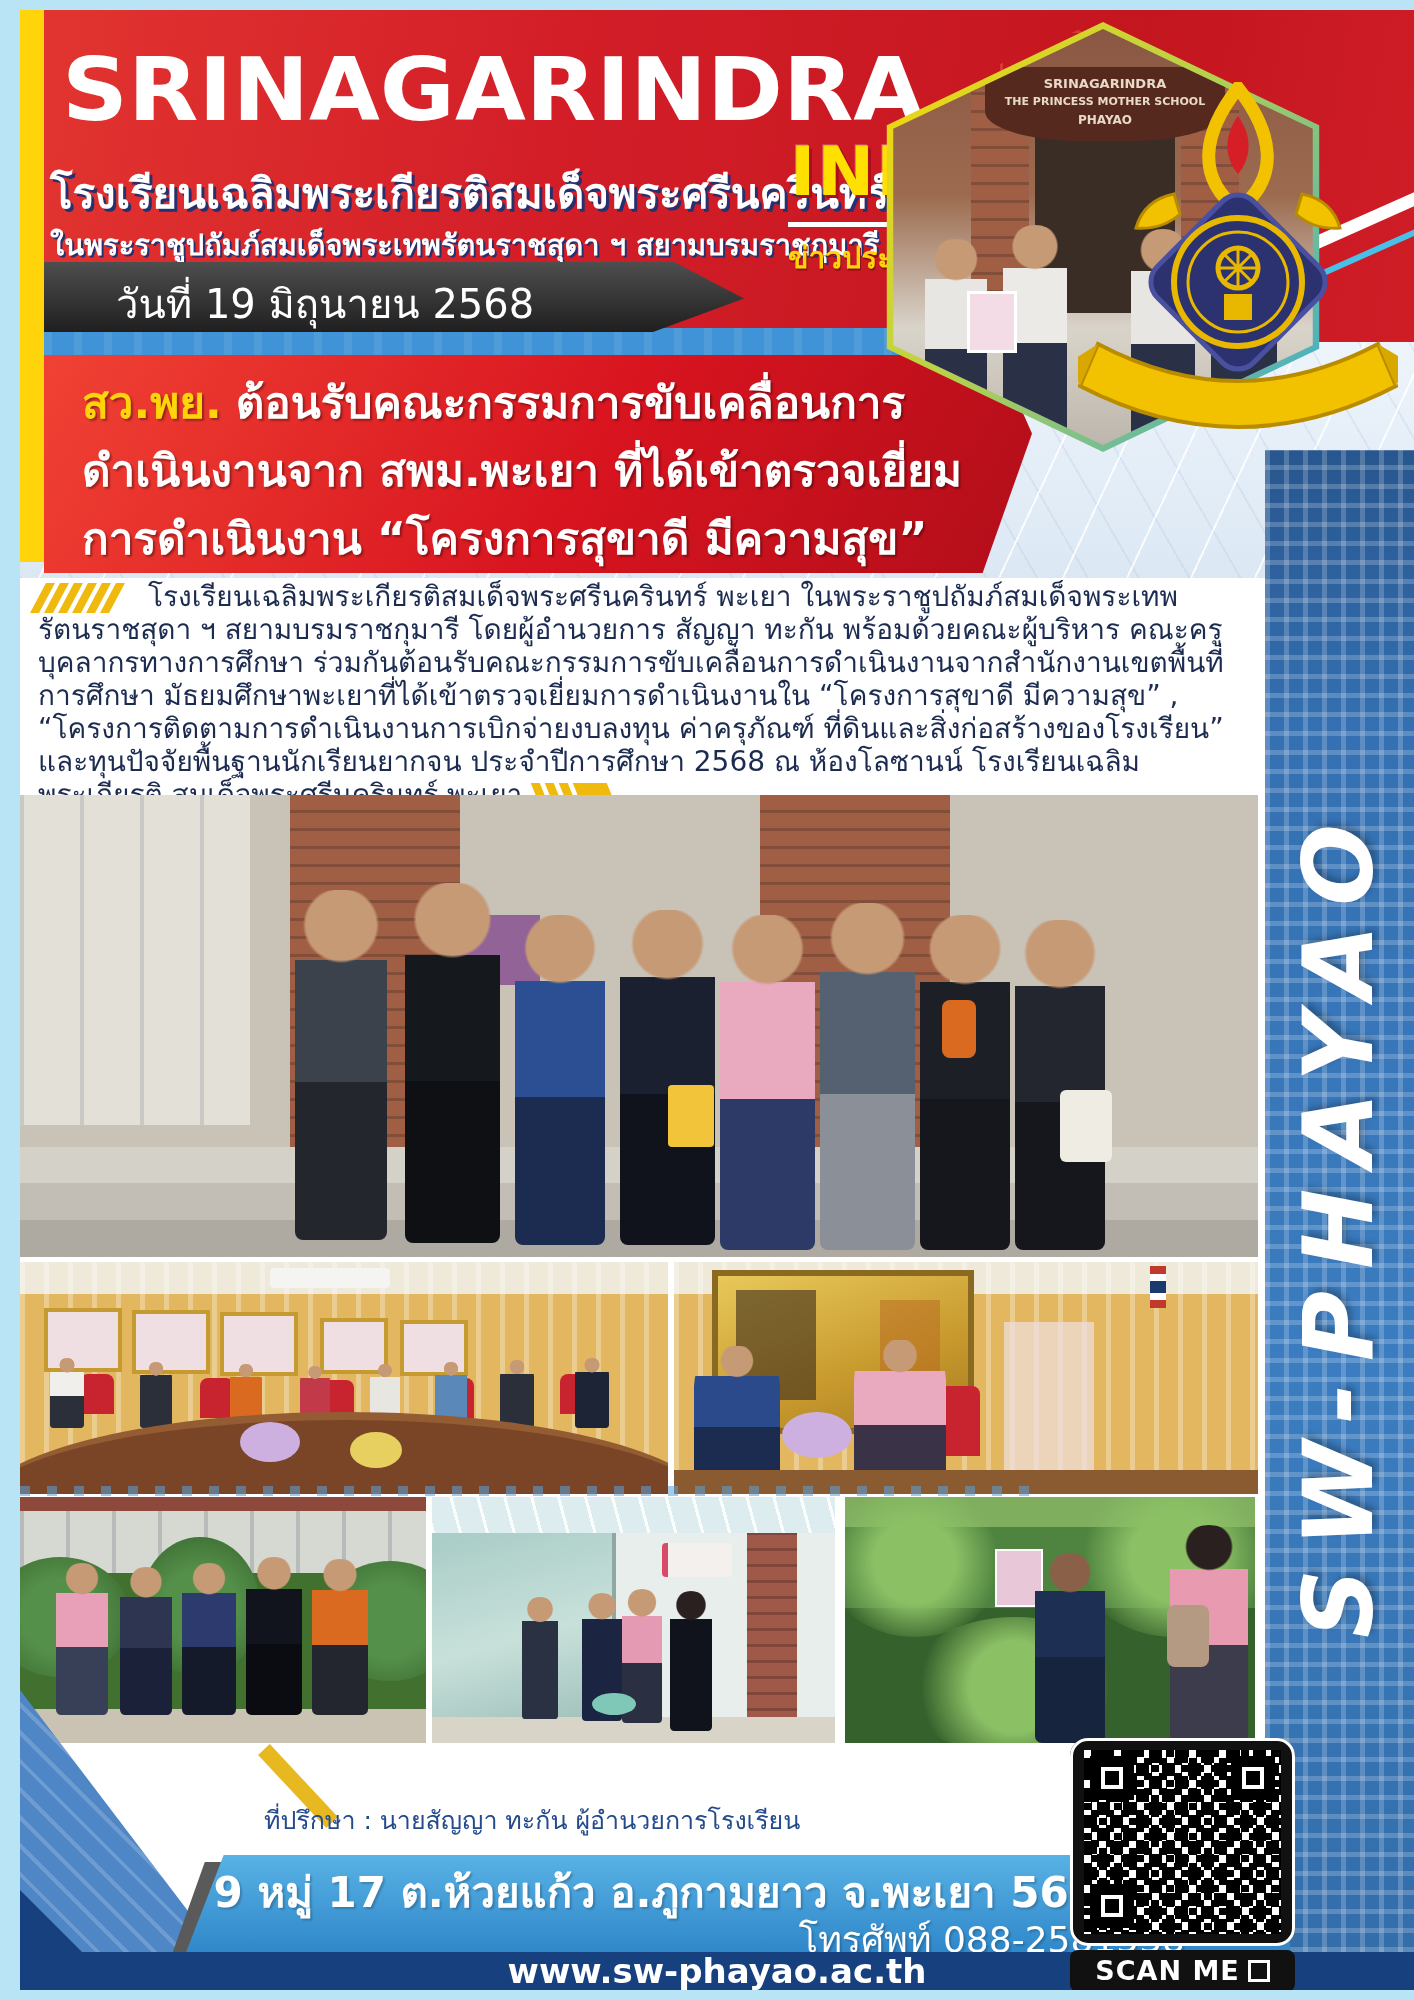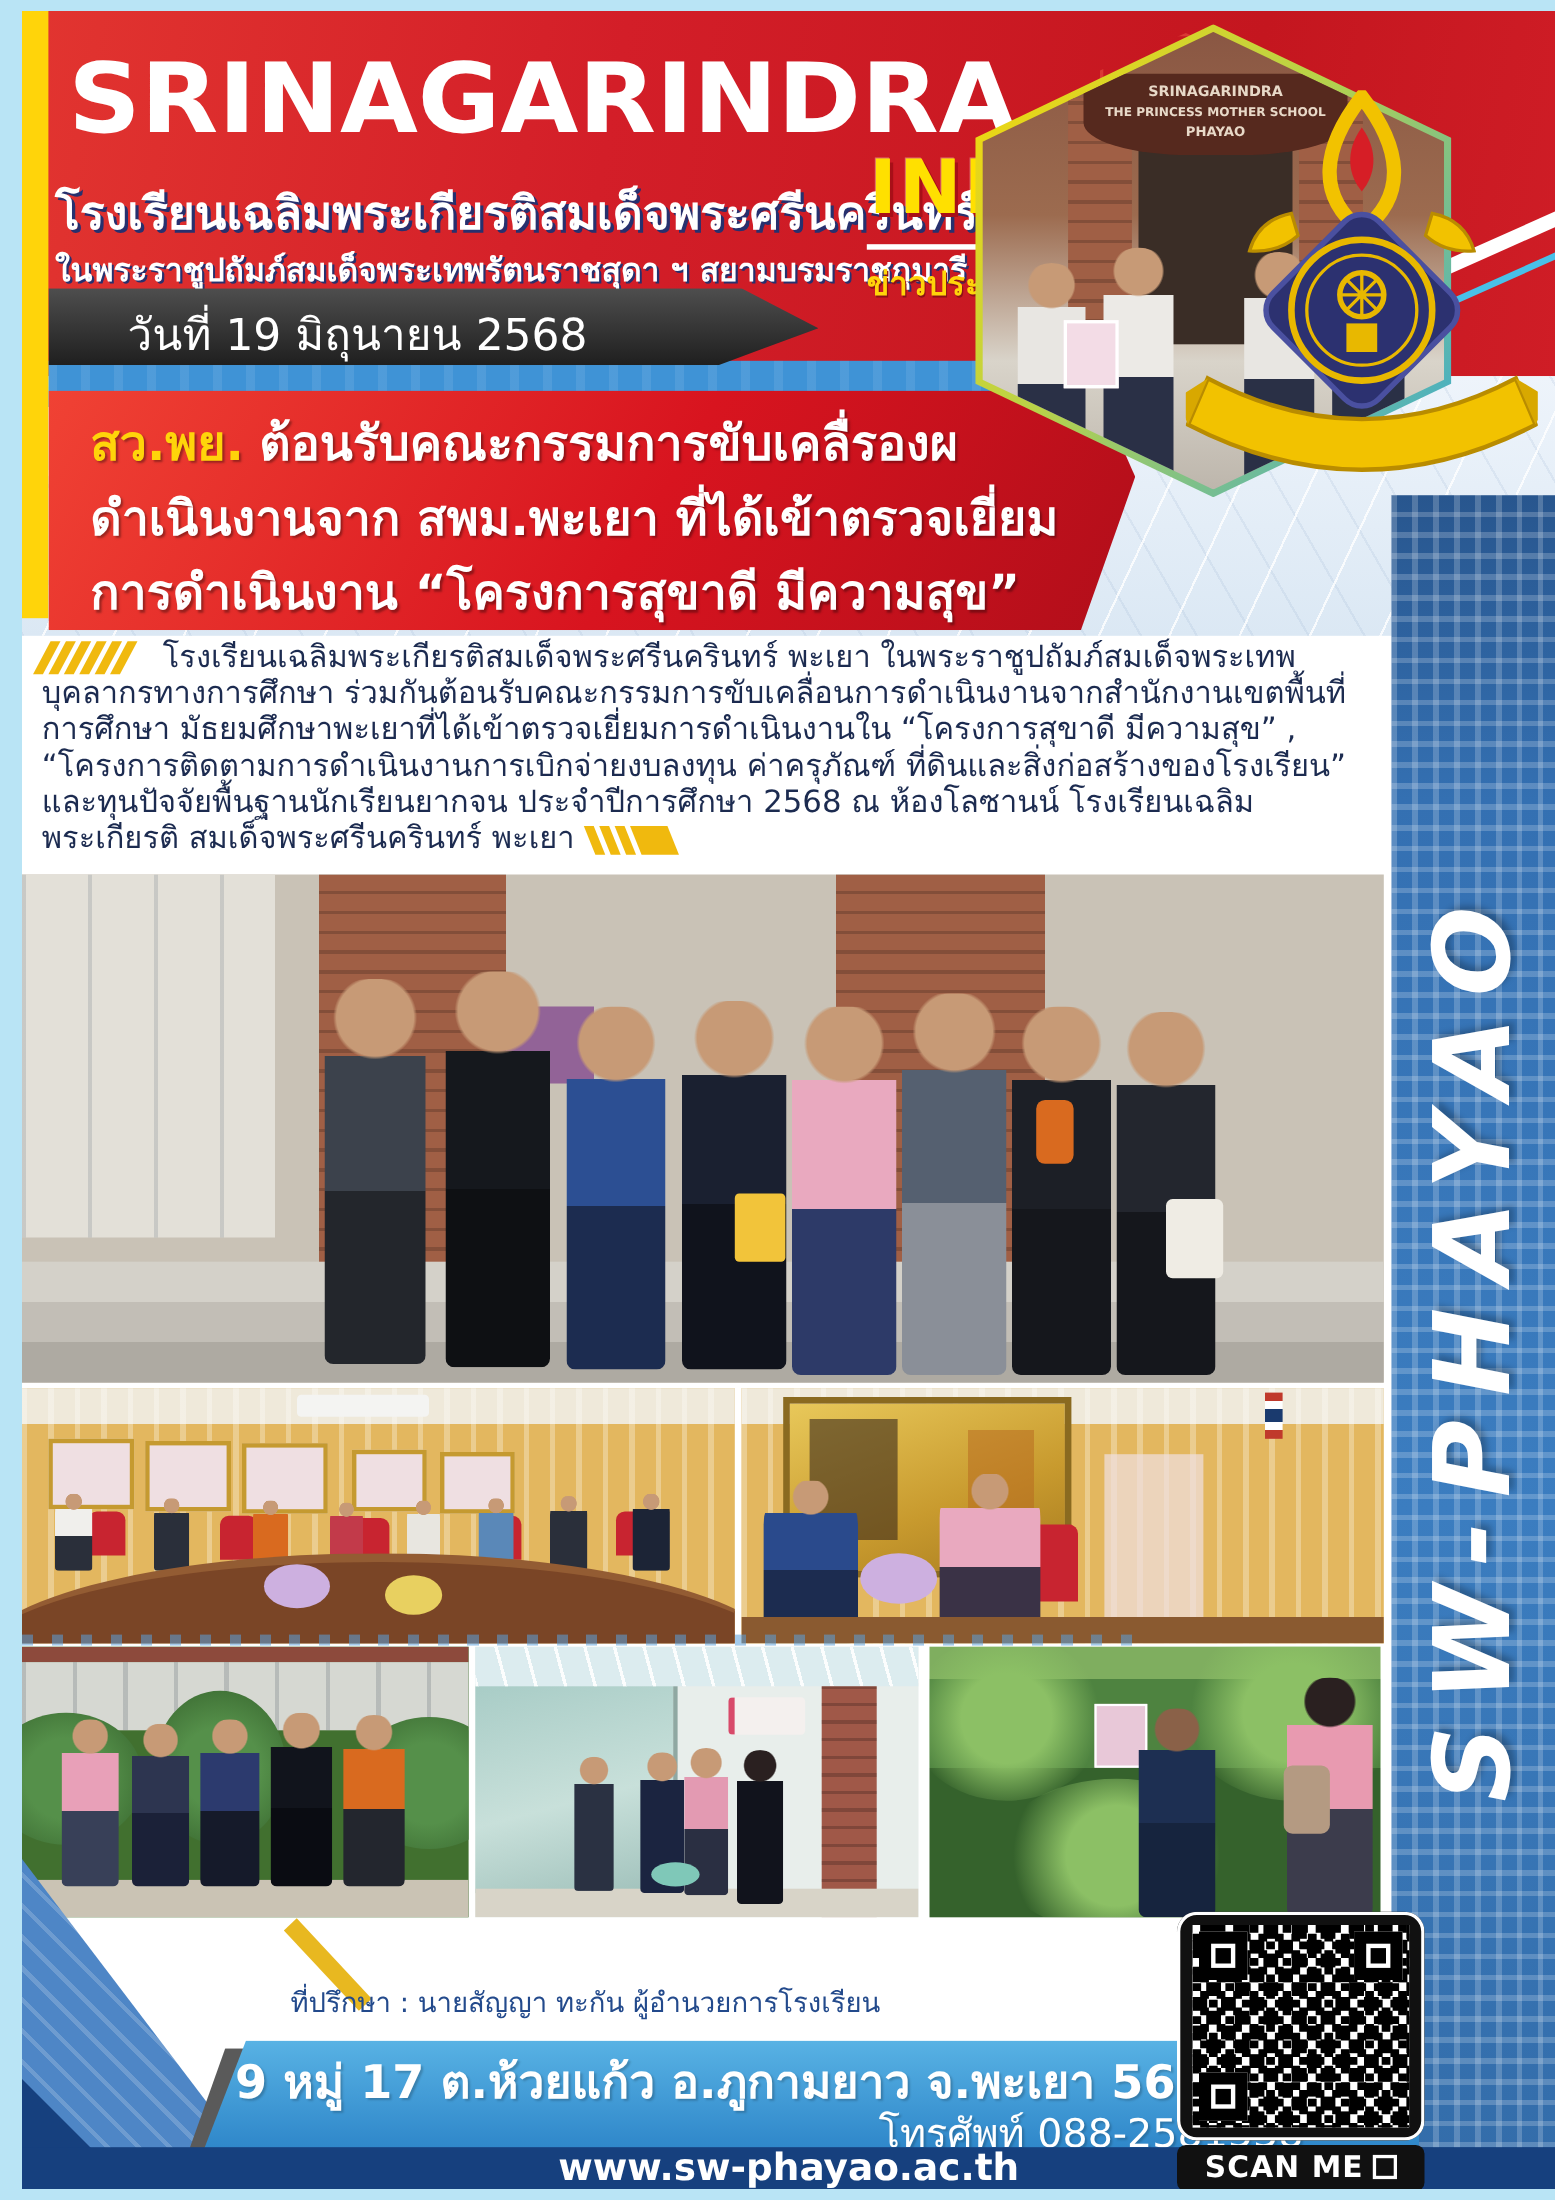--- a/index.html
+++ b/index.html
@@ -208,21 +208,21 @@
     <div class="abs info-word">INFO</div>
     <div class="abs info-rule"></div>
     <div class="abs news-tag">ข่าวประชาสัมพันธ์</div>
 
     <div class="abs date-banner">
       <span>วันที่ 19 มิถุนายน 2568</span>
     </div>
 
     <div class="abs headline-box">
       <div class="hl hl1">
-        <span class="hl-prefix">สว.พย.</span><span>ต้อนรับคณะกรรมการขับเคลื่รองผ</span>
+        <span class="hl-prefix">สว.พย.</span><span>ต้อนรับคณะกรรมการขับเคลื่อนการ</span>
       </div>
       <div class="hl hl3">การดำเนินงาน “โครงการสุขาดี มีความสุข”</div>
       <div class="hl hl2">ดำเนินงานจาก สพม.พะเยา ที่ได้เข้าตรวจเยี่ยม</div>
     </div>
 
     <div class="abs hexagon">
       <div class="hex-photo">
         <div class="column" style="left:96px;"></div>
         <div class="column" style="left:306px;"></div>
         <div class="doorway"></div>
@@ -253,20 +253,21 @@
       <rect x="146" y="212" width="28" height="26" fill="#e8b800"></rect>
       <path d="M20 262 Q160 336 300 262 L318 304 Q160 386 2 304 Z" fill="#f2c200" stroke="#b98c00" stroke-width="4"></path>
       <path d="M20 262 L2 304 L-8 280 Z" fill="#d8a800"></path>
       <path d="M300 262 L318 304 L330 280 Z" fill="#d8a800"></path>
     </svg>
 
     <div class="abs body-block">
       <div class="body-line">
         <span class="slashes"><i></i><i></i><i></i><i></i><i></i><i></i></span><span>โรงเรียนเฉลิมพระเกียรติสมเด็จพระศรีนครินทร์ พะเยา ในพระราชูปถัมภ์สมเด็จพระเทพ</span>
       </div>
+      <div class="body-line">รัตนราชสุดา ฯ สยามบรมราชกุมารี โดยผู้อำนวยการ สัญญา ทะกัน พร้อมด้วยคณะผู้บริหาร คณะครู</div>
       <div class="body-line">บุคลากรทางการศึกษา ร่วมกันต้อนรับคณะกรรมการขับเคลื่อนการดำเนินงานจากสำนักงานเขตพื้นที่</div>
       <div class="body-line">การศึกษา มัธยมศึกษาพะเยาที่ได้เข้าตรวจเยี่ยมการดำเนินงานใน “โครงการสุขาดี มีความสุข” ,</div>
       <div class="body-line">“โครงการติดตามการดำเนินงานการเบิกจ่ายงบลงทุน ค่าครุภัณฑ์ ที่ดินและสิ่งก่อสร้างของโรงเรียน”</div>
       <div class="body-line">และทุนปัจจัยพื้นฐานนักเรียนยากจน ประจำปีการศึกษา 2568 ณ ห้องโลซานน์ โรงเรียนเฉลิม</div>
       <div class="body-line">
         <span>พระเกียรติ สมเด็จพระศรีนครินทร์ พะเยา</span><span class="endmarks"><i></i><i></i><i></i><i class="big"></i></span>
       </div>
     </div>
 
     <div class="abs sw-strip"></div>

